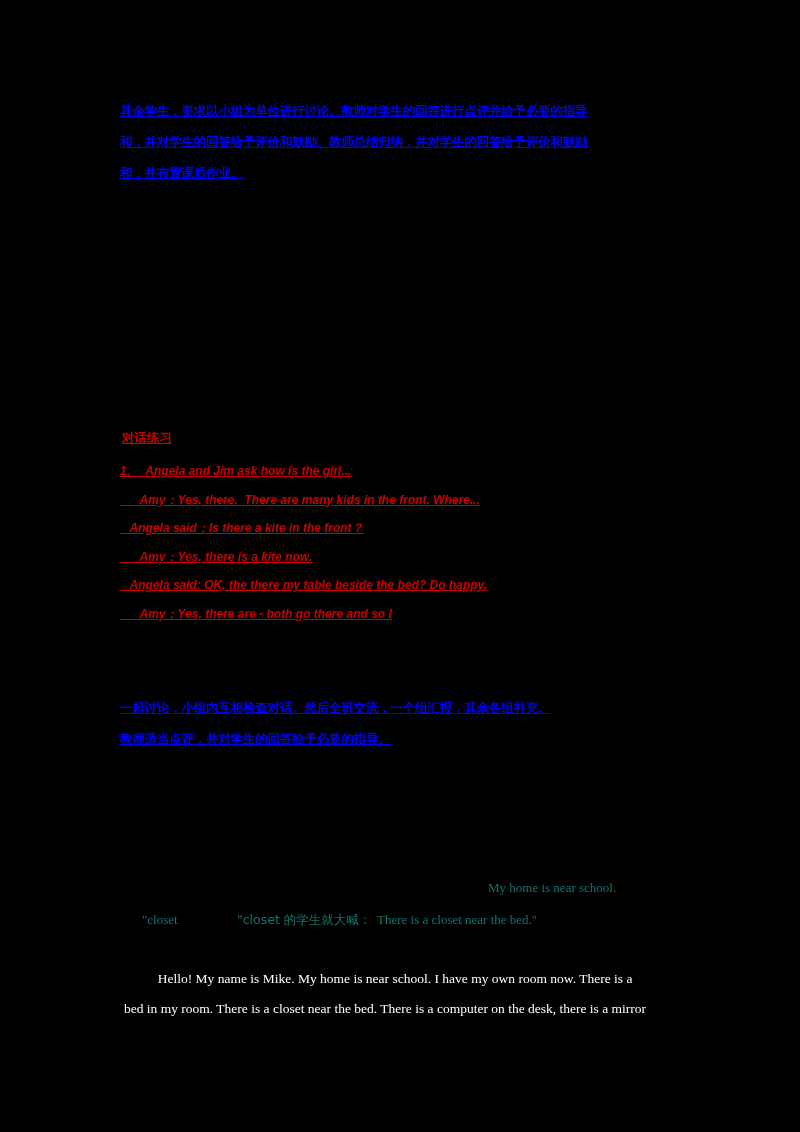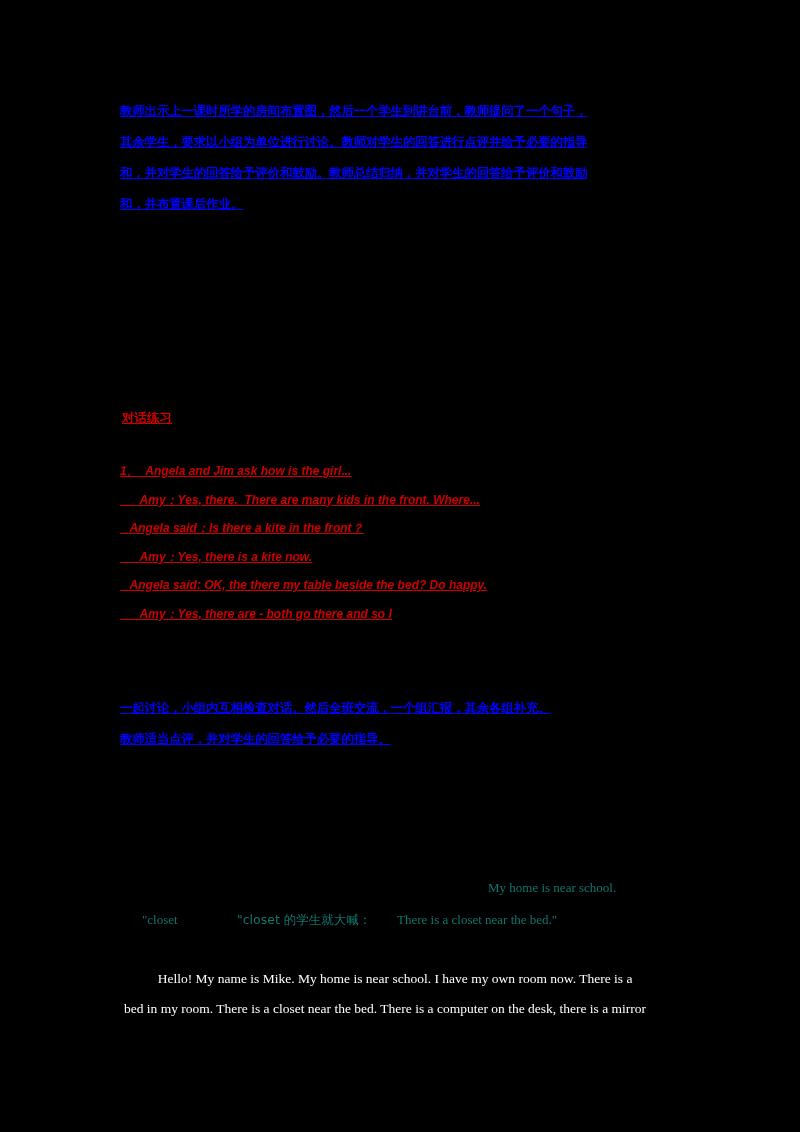--- a/index.html
+++ b/index.html
@@ -66,46 +66,45 @@
     font-family: "Liberation Serif", serif;
   }
   .cn { font-family: "DejaVu Sans", sans-serif; font-size: 12.5px; }
 </style>
 </head>
 <body>
 
 <div class="page">
 
   <div class="blue-block" style="left:120px; top:95px; width:580px;">
-    <span class="ln cn">教师出示上一课时所学的房间布置图，然后一个学生到讲台前，教师提问了一个句子，</span>
     <span class="ln cn">其余学生，要求以小组为单位进行讨论。教师对学生的回答进行点评并给予必要的指导</span>
     <span class="ln cn">和，并对学生的回答给予评价和鼓励。教师总结归纳，并对学生的回答给予评价和鼓励</span>
     <span class="ln cn">和，并布置课后作业。</span>
   </div>
 
-  <div class="red-title" style="left:122px; top:410px;">对话练习</div>
+  <div class="red-title" style="left:122px; top:430px;">对话练习</div>
 
   <div class="red-list" style="left:120px; top:457px; width:580px;">
     <span class="ln">1、  Angela and Jim ask how is the girl...</span>
     <span class="ln">      Amy：Yes, there.  There are many kids in the front. Where...</span>
     <span class="ln">   Angela said：Is there a kite in the front？</span>
     <span class="ln">      Amy：Yes, there is a kite now.</span>
     <span class="ln">   Angela said: OK, the there my table beside the bed? Do happy.</span>
     <span class="ln">      Amy：Yes, there are - both go there and so I</span>
   </div>
 
   <div class="blue-block" style="left:120px; top:692px; width:580px;">
     <span class="ln cn">一起讨论，小组内互相检查对话。然后全班交流，一个组汇报，其余各组补充。</span>
     <span class="ln cn">教师适当点评，并对学生的回答给予必要的指导。</span>
   </div>
 
   <div class="frag" style="left:488px; top:880px;">My home is near school.</div>
 
   <div class="frag" style="left:142px; top:912px;">"closet</div>
   <div class="frag cn" style="left:237px; top:912px;">"closet 的学生就大喊：</div>
-  <div class="frag" style="left:397px; top:912px;">There is a closet near the bed."</div>
+  <div class="frag" style="left:377px; top:912px;">There is a closet near the bed."</div>
 
   <div class="black-text-box" style="left:116px; top:964px; width:570px;margin-left:8px;">
     <span class="ln">          Hello! My name is Mike. My home is near school. I have my own room now. There is a</span>
     <span class="ln">bed in my room. There is a closet near the bed. There is a computer on the desk, there is a mirror</span>
   </div>
 
 </div>
 
 </body></html>

